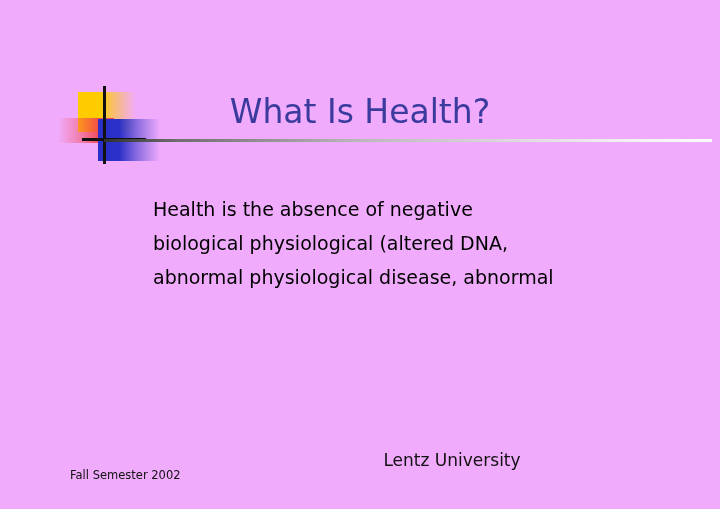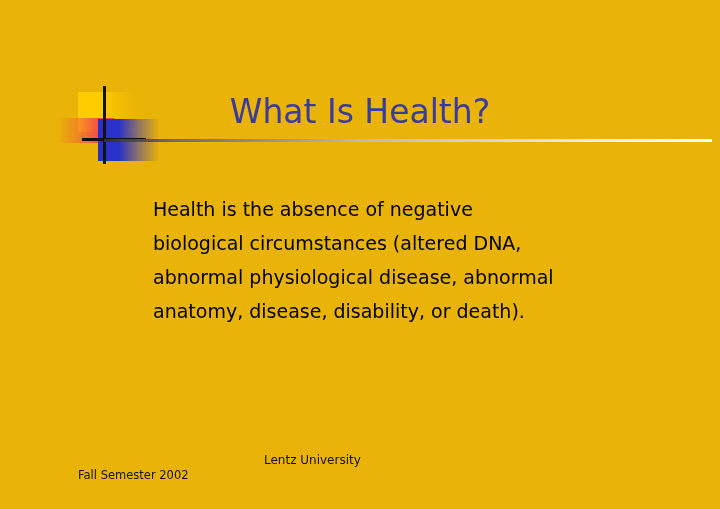--- a/index.html
+++ b/index.html
@@ -7,21 +7,21 @@
     padding: 0;
     background: #ffffff;
   }
   body {
     font-family: "DejaVu Sans", sans-serif;
   }
   #slide {
     position: relative;
     width: 720px;
     height: 509px;
-    background: #eab308;
+    background: #f0abfc;
     overflow: hidden;
   }
 
   
   #logo {
     position: absolute;
     left: 60px;
     top: 86px;
     width: 120px;
     height: 80px;
@@ -112,28 +112,28 @@
 
   
   #footer-left {
     position: absolute;
     left: 70px;
     top: 468px;
     font-size: 11.5px;
     line-height: 15px;
     color: #111111;
     font-family: "DejaVu Sans", sans-serif;
-    margin-left: 8px;
   }
   #footer-center {
     position: absolute;
-    left: 264px;
+    left: 252px;
     top: 453px;
     width: 400px;
-    font-size: 12px;
+    text-align: center;
+    font-size: 17px;
     line-height: 15px;
     color: #111111;
     font-family: "DejaVu Sans", sans-serif;
   }
 </style>
 </head>
 <body>
 
 <div id="slide">
 
@@ -144,23 +144,22 @@
     <div class="v-line"></div>
     <div class="h-line"></div>
   </div>
 
   <div id="title">What Is Health?</div>
 
   <div id="title-rule"></div>
 
   <div id="body-text">
     <div class="line">Health is the absence of negative</div>
-    <div class="line">biological circumstances (altered DNA,</div>
+    <div class="line">biological physiological (altered DNA,</div>
     <div class="line">abnormal physiological disease, abnormal</div>
-    <div class="line">anatomy, disease, disability, or death).</div>
   </div>
 
   <div id="footer-left">Fall Semester 2002</div>
 
   <div id="footer-center">
     <div>Lentz University</div>
   </div>
 
 </div>
 

